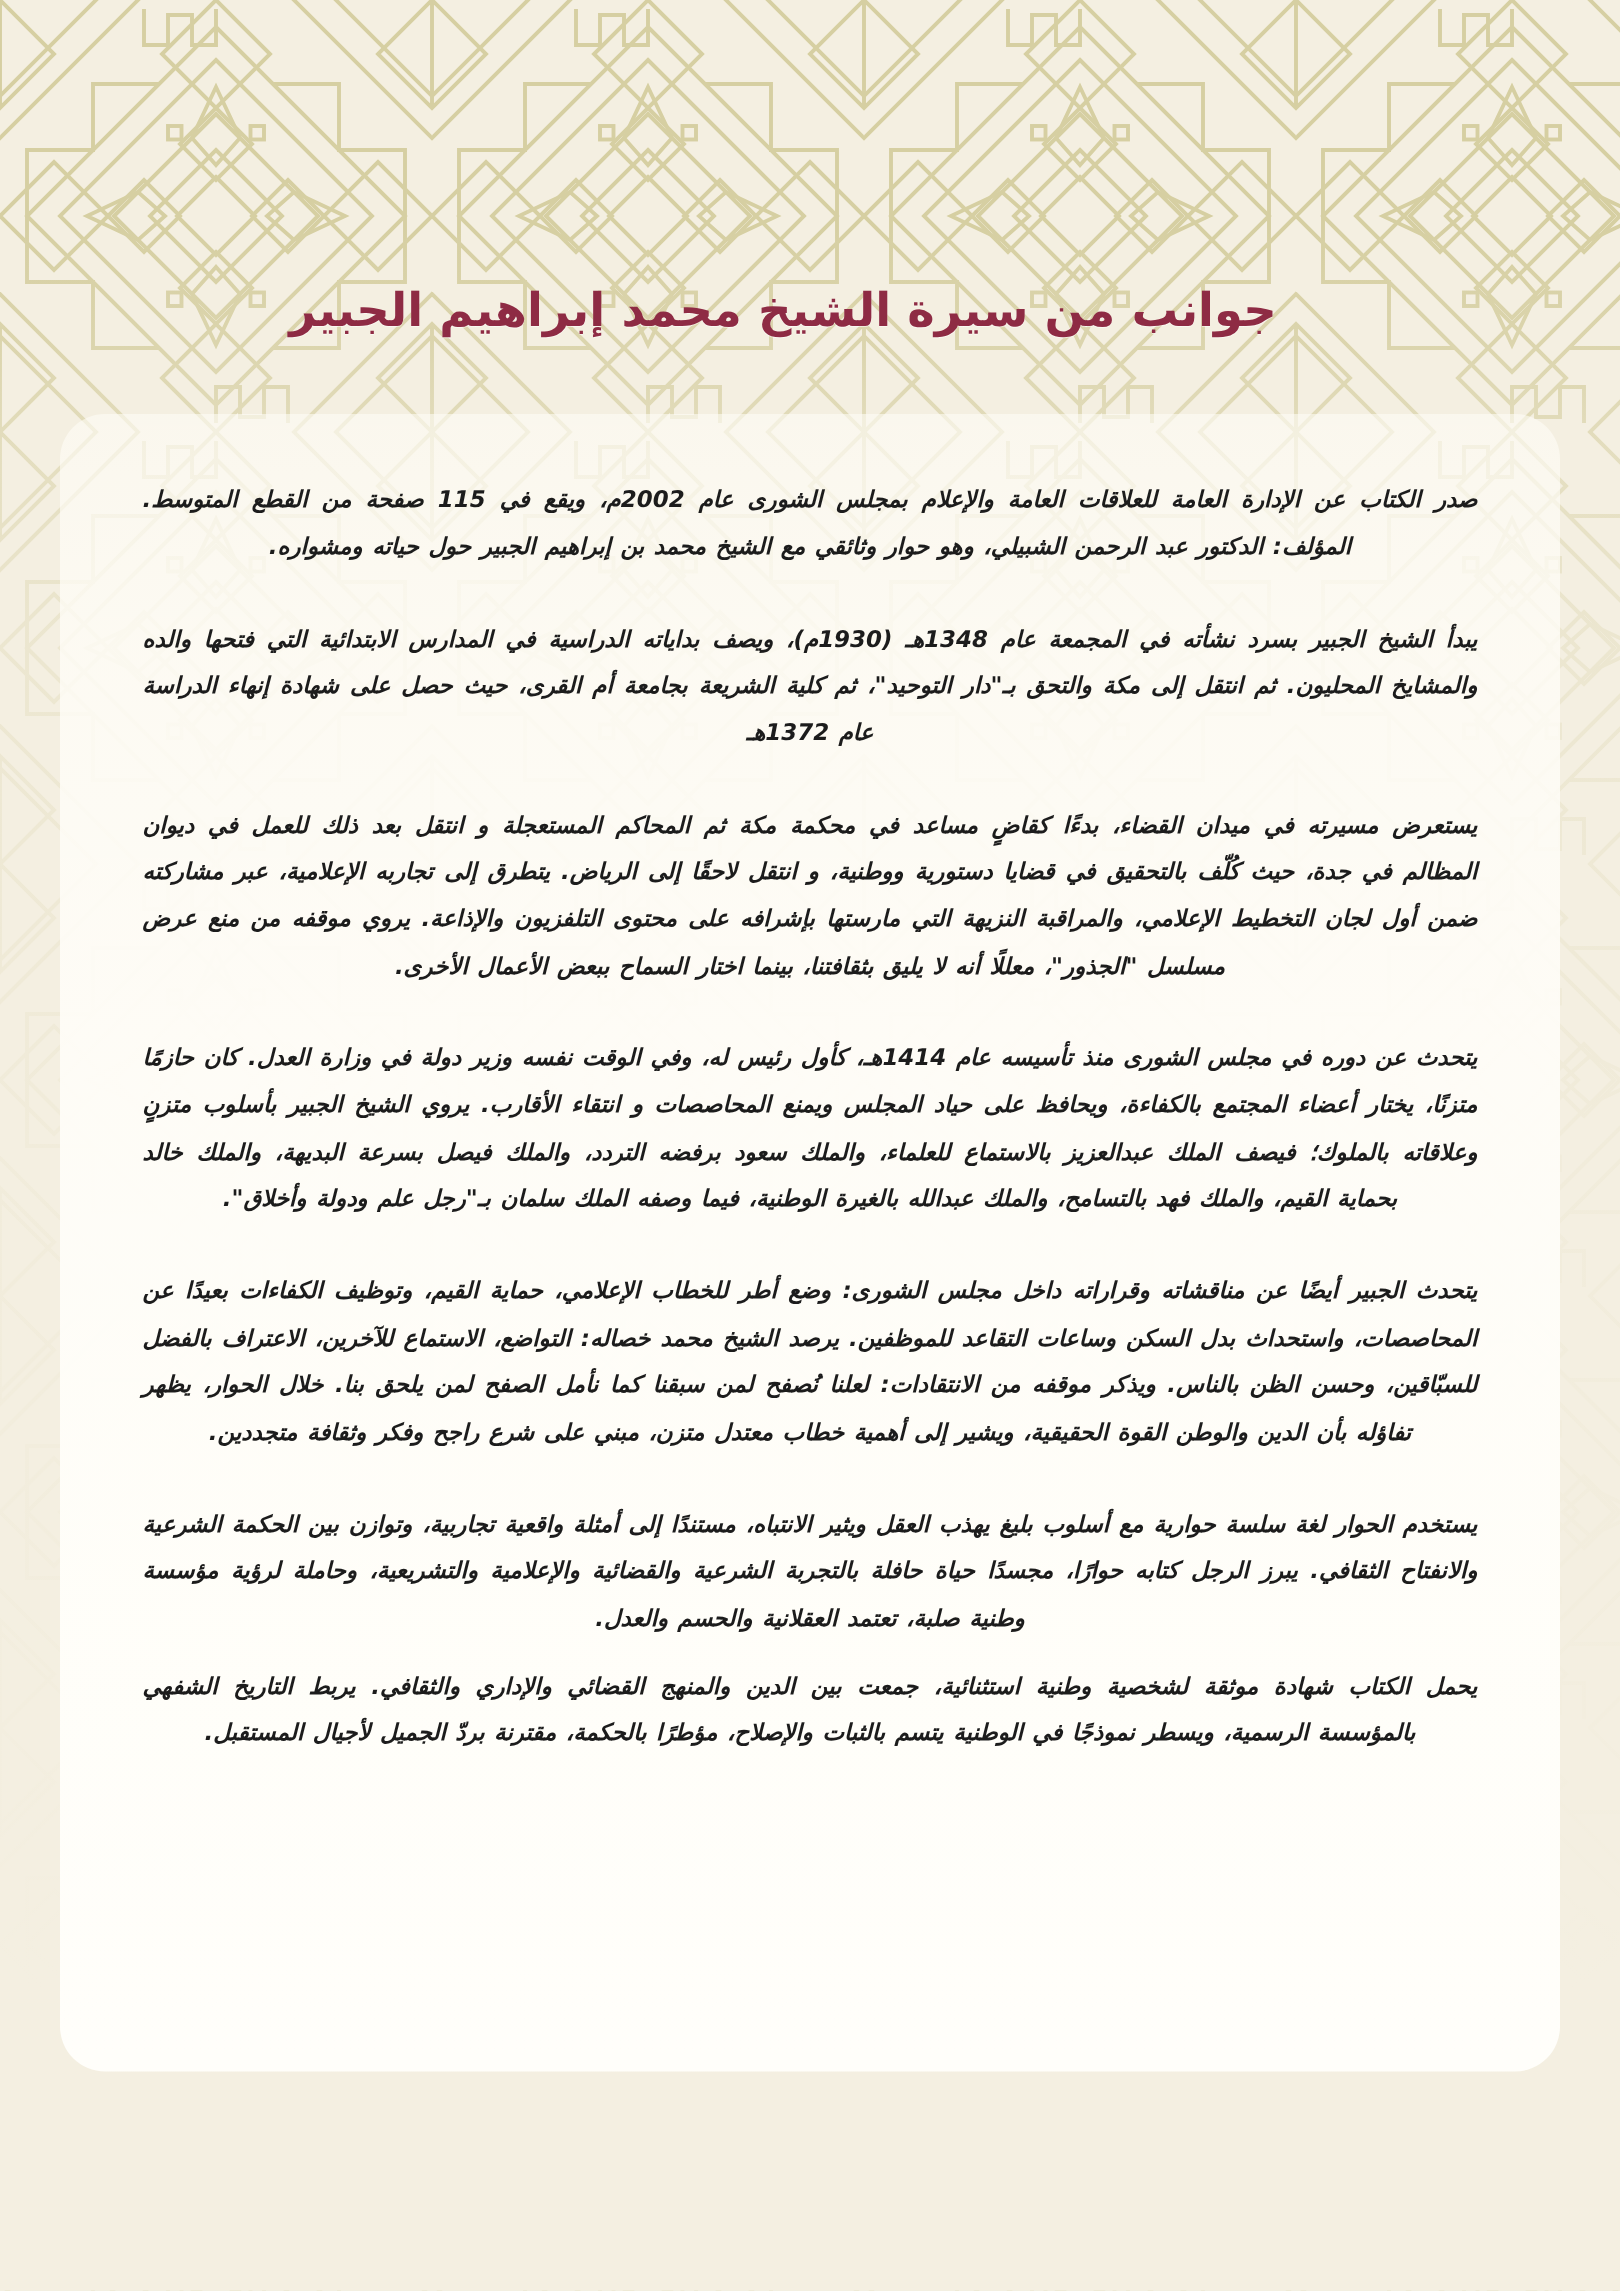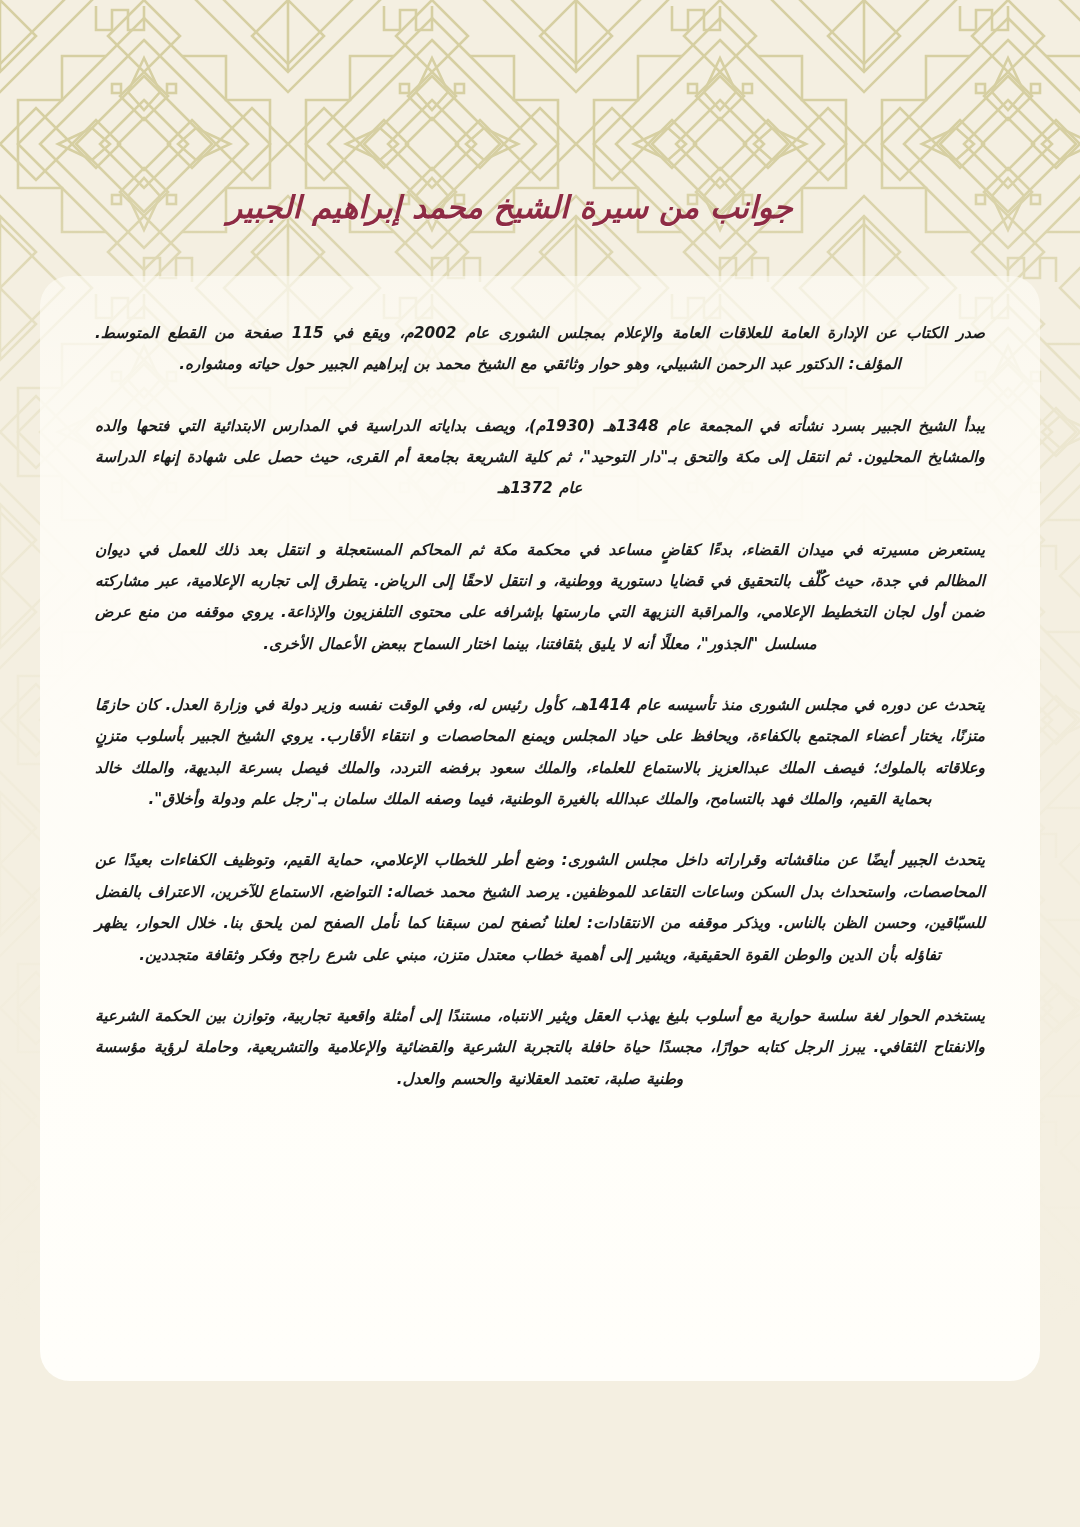--- a/index.html
+++ b/index.html
@@ -61,25 +61,24 @@
       rgba(244,239,225,0.90) 760px,
       rgba(244,239,225,0.97) 1150px,
       rgba(244,239,225,1.00) 1330px,
       rgba(244,239,225,1.00) 1527px);
   }
 
   
   .title-block {
     position: absolute;
     top: 186px;
-    left: 0;
+    left: 12px;
     width: 1020px;
     text-align: center;
     z-index: 6;
-    font-style: italic;
   }
 
   .doc-title {
     margin: 0;
     font-family: "DejaVu Sans", "Liberation Sans", sans-serif;
     font-weight: 700;
     font-size: 31px;
     line-height: 1.4;
     color: #8E2B44;
     letter-spacing: 0px;
@@ -208,16 +207,17 @@
     <p class="para">يبدأ الشيخ الجبير بسرد نشأته في المجمعة عام 1348هـ (1930م)، ويصف بداياته الدراسية في المدارس الابتدائية التي فتحها والده والمشايخ المحليون. ثم انتقل إلى مكة والتحق بـ"دار التوحيد"، ثم كلية الشريعة بجامعة أم القرى، حيث حصل على شهادة إنهاء الدراسة عام 1372هـ</p>
 
     <p class="para">يستعرض مسيرته في ميدان القضاء، بدءًا كقاضٍ مساعد في محكمة مكة ثم المحاكم المستعجلة و انتقل بعد ذلك للعمل في ديوان المظالم في جدة، حيث كُلّف بالتحقيق في قضايا دستورية ووطنية، و انتقل لاحقًا إلى الرياض. يتطرق إلى تجاربه الإعلامية، عبر مشاركته ضمن أول لجان التخطيط الإعلامي، والمراقبة النزيهة التي مارستها بإشرافه على محتوى التلفزيون والإذاعة. يروي موقفه من منع عرض مسلسل "الجذور"، معللًا أنه لا يليق بثقافتنا، بينما اختار السماح ببعض الأعمال الأخرى.</p>
 
     <p class="para">يتحدث عن دوره في مجلس الشورى منذ تأسيسه عام 1414هـ، كأول رئيس له، وفي الوقت نفسه وزير دولة في وزارة العدل. كان حازمًا متزنًا، يختار أعضاء المجتمع بالكفاءة، ويحافظ على حياد المجلس ويمنع المحاصصات و انتقاء الأقارب. يروي الشيخ الجبير بأسلوب متزنٍ وعلاقاته بالملوك؛ فيصف الملك عبدالعزيز بالاستماع للعلماء، والملك سعود برفضه التردد، والملك فيصل بسرعة البديهة، والملك خالد بحماية القيم، والملك فهد بالتسامح، والملك عبدالله بالغيرة الوطنية، فيما وصفه الملك سلمان بـ"رجل علم ودولة وأخلاق".</p>
 
     <p class="para">يتحدث الجبير أيضًا عن مناقشاته وقراراته داخل مجلس الشورى: وضع أطر للخطاب الإعلامي، حماية القيم، وتوظيف الكفاءات بعيدًا عن المحاصصات، واستحداث بدل السكن وساعات التقاعد للموظفين. يرصد الشيخ محمد خصاله: التواضع، الاستماع للآخرين، الاعتراف بالفضل للسبّاقين، وحسن الظن بالناس. ويذكر موقفه من الانتقادات: لعلنا نُصفح لمن سبقنا كما نأمل الصفح لمن يلحق بنا. خلال الحوار، يظهر تفاؤله بأن الدين والوطن القوة الحقيقية، ويشير إلى أهمية خطاب معتدل متزن، مبني على شرع راجح وفكر وثقافة متجددين.</p>
 
     <p class="para tight">يستخدم الحوار لغة سلسة حوارية مع أسلوب بليغ يهذب العقل ويثير الانتباه، مستندًا إلى أمثلة واقعية تجاربية، وتوازن بين الحكمة الشرعية والانفتاح الثقافي. يبرز الرجل كتابه حوارًا، مجسدًا حياة حافلة بالتجربة الشرعية والقضائية والإعلامية والتشريعية، وحاملة لرؤية مؤسسة وطنية صلبة، تعتمد العقلانية والحسم والعدل.</p>
 
+    <p class="para">يحمل الكتاب شهادة موثقة لشخصية وطنية استثنائية، جمعت بين الدين والمنهج القضائي والإداري والثقافي. يربط التاريخ الشفهي بالمؤسسة الرسمية، ويسطر نموذجًا في الوطنية يتسم بالثبات والإصلاح، مؤطرًا بالحكمة، مقترنة بردّ الجميل لأجيال المستقبل.</p>
 
   </div>
 
 </div>
 
 </body></html>

